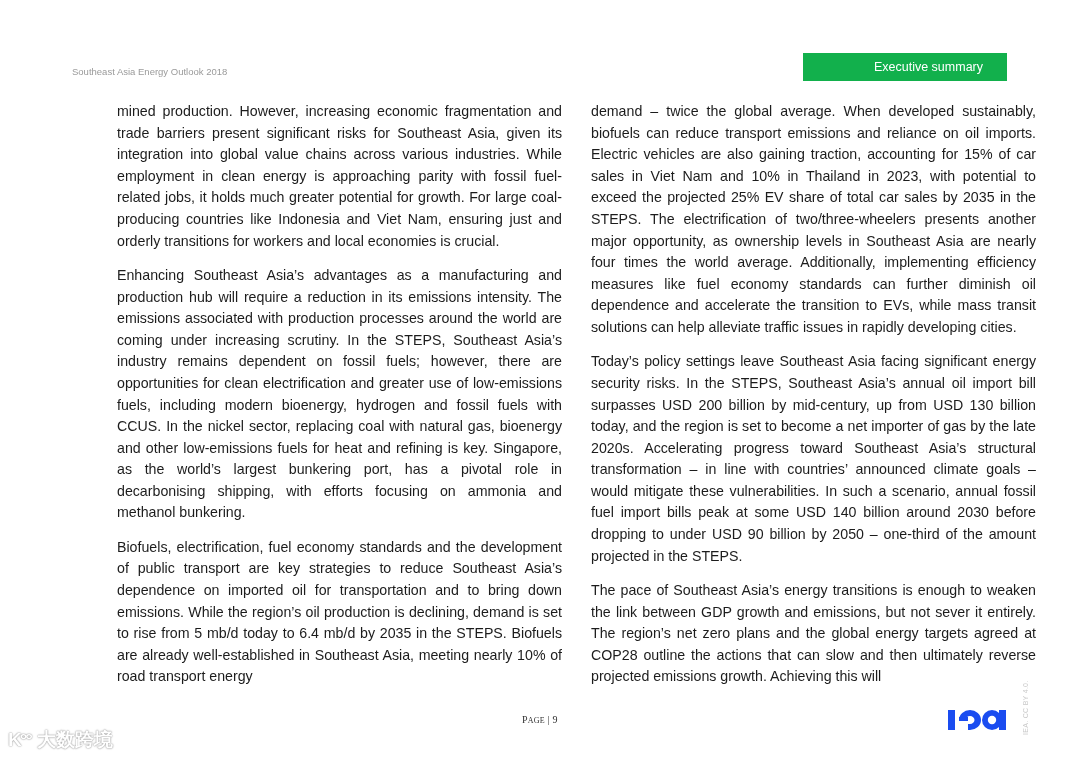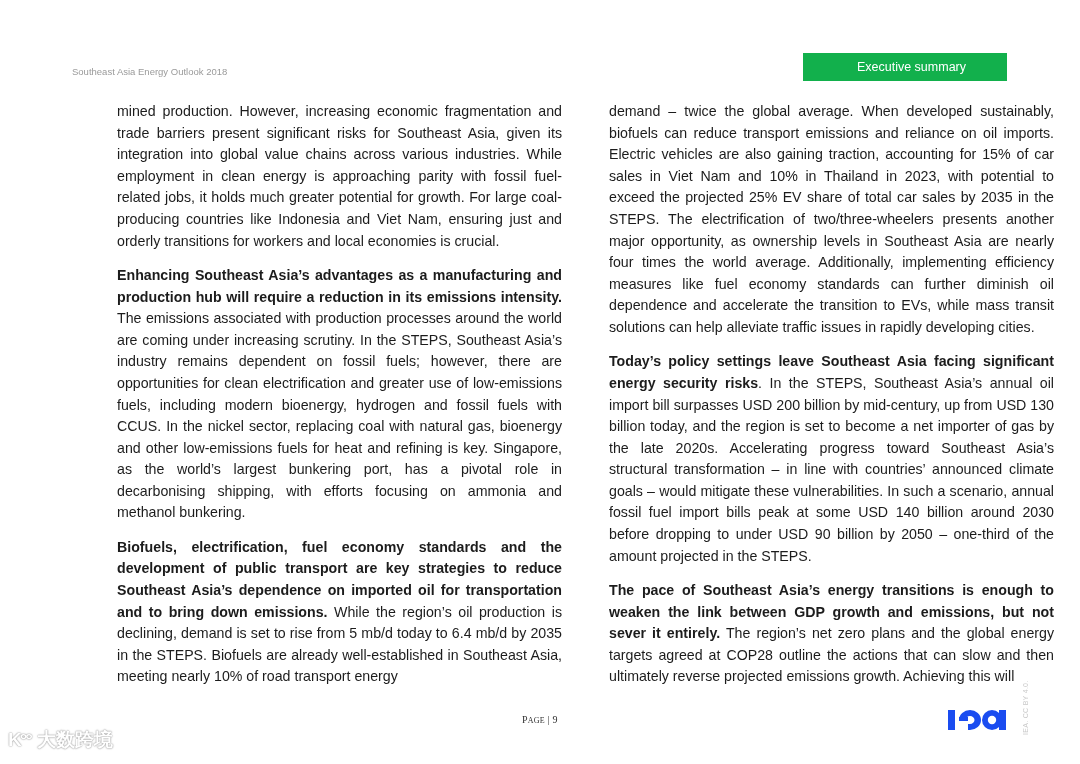--- a/index.html
+++ b/index.html
@@ -6,31 +6,31 @@
   body {
     width: 1080px; height: 764px; background: #ffffff; position: relative; overflow: hidden;
     font-family: "Liberation Sans", sans-serif; color: #1a1a1a;
   }
   .running-head {
     position: absolute; left: 72px; top: 66px; font-size: 9.5px; color: #9a9a9a;
   }
   .section-tag {
     position: absolute; left: 803px; top: 53px; width: 204px; height: 28px;
     background: #12b04c; color: #ffffff; font-size: 12.5px;
-    display: flex; align-items: center; justify-content: flex-end; padding-right: 41px;
+    display: flex; align-items: center; justify-content: flex-end; padding-right: 24px;
     box-sizing: border-box;
   }
   .col {
     position: absolute; top: 101px; width: 445px;
     font-size: 14.2px; line-height: 21.6px; text-align: justify; color: #1c1c1c; margin-left: 45px;
   }
   .col.left { left: 72px; }
-  .col.right { left: 564px; }
+  .col.right { left: 546px; }
   .col p { margin: 0 0 12.8px 0; }
-  .col b { font-weight: bold; }
+  .col b { font-weight: normal; }
   .footer-page {
     position: absolute; left: 522px; top: 714px; font-size: 10px; color: #333;
     letter-spacing: 0.2px;
     font-family: Liberation Serif, serif;
   }
   .footer-page .sc { font-size: 10px; }
   .footer-page .sc small { font-size: 8px; }
   .iea-logo {
     position: absolute; left: 946px; top: 704px; height: 28px; width: 64px;
   }

